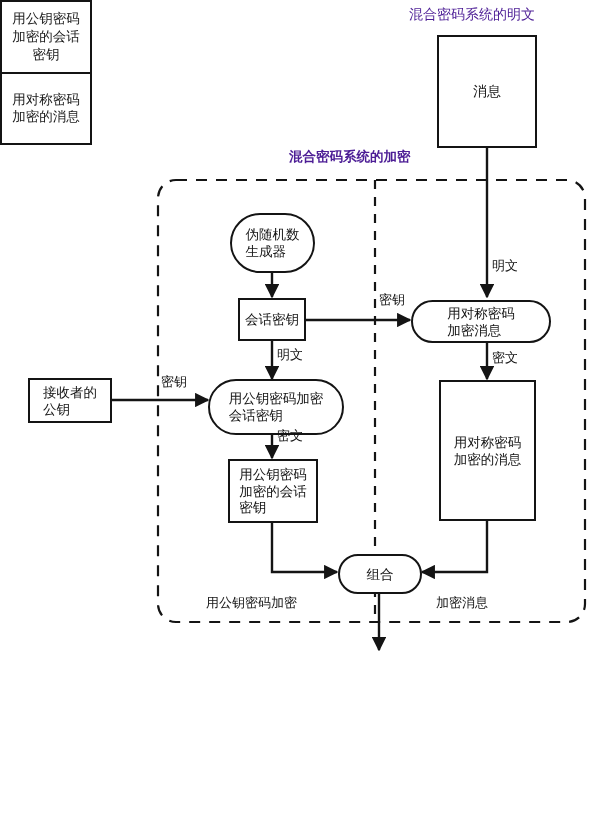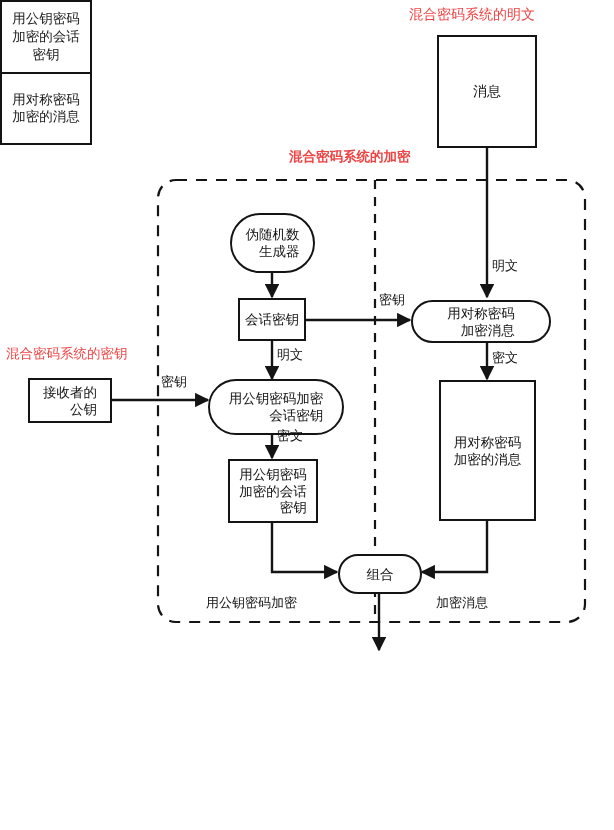--- a/index.html
+++ b/index.html
@@ -5,36 +5,36 @@
   html,body{margin:0;padding:0;background:#ffffff;}
   body{
     width:614px;height:830px;position:relative;overflow:hidden;
     font-family:"DejaVu Sans","Liberation Sans",sans-serif;
     color:#1a1a1a;
   }
   #diagram{position:absolute;left:0;top:0;width:614px;height:830px;}
   .node{
     position:absolute;box-sizing:border-box;
     display:flex;align-items:center;justify-content:center;
-    text-align:right;line-height:1.25;
+    text-align:left;line-height:1.25;
     background:#ffffff;color:#141414;
     white-space:pre-line;
   }
   .rect{border:2px solid #141414;}
   .oval{border:2px solid #141414;border-radius:40px;}
   .stack{border:2px solid #141414;background:#fff;box-sizing:border-box;
          display:flex;flex-direction:column;}
   .stack .cell{flex:1;display:flex;align-items:center;justify-content:center;
                text-align:center;line-height:1.3;white-space:pre-line;padding:0 6px;}
   .stack .cell.top{border-bottom:2px solid #141414;}
   .lbl{
     position:absolute;color:#141414;white-space:nowrap;
     line-height:1.2;
   }
-  .caption{position:absolute;color:#ef4444;white-space:nowrap;}
+  .caption{position:absolute;color:#4c1d95;white-space:nowrap;}
   svg{position:absolute;left:0;top:0;overflow:visible;}
 </style>
 </head>
 <body>
 
 <div id="diagram">
 
   <svg width="614" height="830">
     <defs>
       <marker id="ah" viewBox="0 0 10 10" refX="9" refY="5" markerWidth="6" markerHeight="6" orient="auto-start-reverse">
@@ -64,21 +64,20 @@
 
     <polyline points="487,521 487,572 422,572" fill="none" stroke="#141414" stroke-width="2.4" marker-end="url(#ah)"></polyline>
 
     <line x1="379" y1="590" x2="379" y2="650" stroke="#141414" stroke-width="2.4" marker-end="url(#ah)"></line>
   </svg>
 
   <div class="caption" style="left:409px;top:6px;font-size:14px;">混合密码系统的明文</div>
 
   <div class="caption" style="left:289px;top:148px;font-size:13.5px;font-weight:bold;">混合密码系统的加密</div>
 
-  <div class="caption" style="left:6px;top:345px;font-size:13.5px;">混合密码系统的密钥</div>
 
 
   <div class="node rect" style="left:437px;top:35px;width:100px;height:113px;font-size:14px;">消息</div>
 
   <div class="node oval" style="left:230px;top:213px;width:85px;height:60px;font-size:13.5px;">伪随机数
 生成器</div>
 
   <div class="node rect" style="left:238px;top:298px;width:68px;height:43px;font-size:13.5px;">会话密钥</div>
 
   <div class="node rect" style="left:28px;top:378px;width:84px;height:45px;font-size:13.5px;">接收者的

